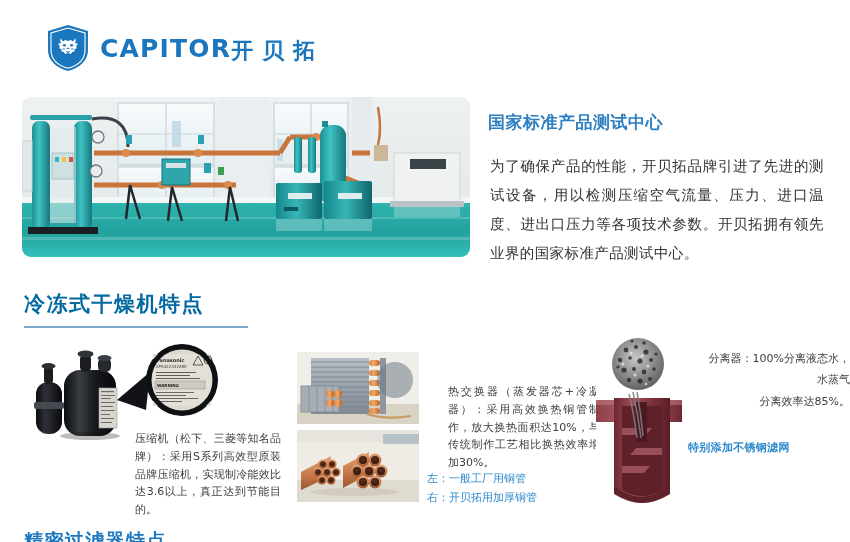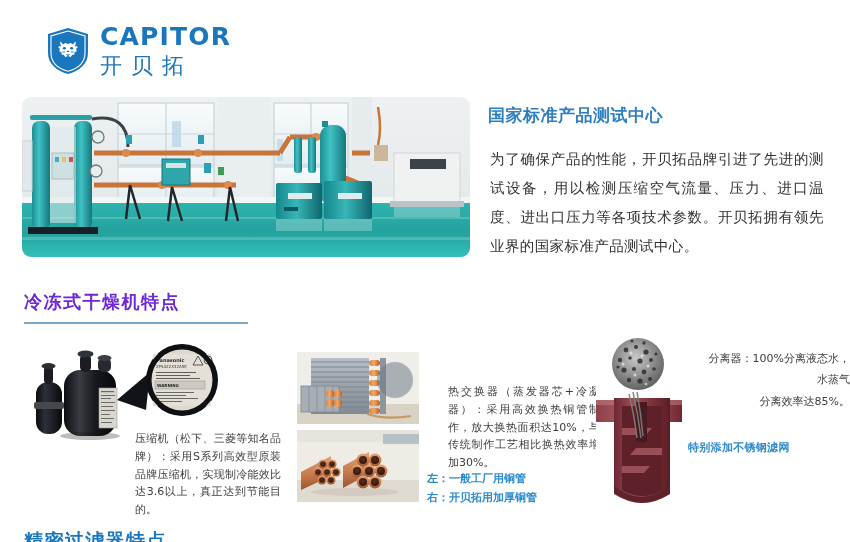--- a/index.html
+++ b/index.html
@@ -6,52 +6,52 @@
   body{
     width:850px;height:542px;background:#ffffff;overflow:hidden;
     font-family:"DejaVu Sans","Liberation Sans",sans-serif;
     position:relative;
   }
   .page{position:relative;width:850px;height:542px;}
 
   
   .header{position:absolute;left:47px;top:24px;display:flex;align-items:center;gap:11px;}
   .shield{width:42px;height:48px;flex:0 0 auto;}
-  .brand-text{display:flex;flex-direction:column;line-height:1;}
+  .brand-text{display:flex;flex-direction:row;line-height:1;align-items:center;}
   .brand-en{
     font-family:"DejaVu Sans","Liberation Sans",sans-serif;
     font-weight:bold;font-size:25px;letter-spacing:1.2px;color:#1a76bd;
   }
   .brand-cn{
-    font-size:22px;font-weight:normal;letter-spacing:9px;color:#1a76bd;
+    font-size:22px;font-weight:bold;letter-spacing:9px;color:#1a76bd;
     margin-top:6px;
   }
 
   
   .hero-photo{
     position:absolute;left:22px;top:97px;width:448px;height:160px;
     border-radius:9px;overflow:hidden;
   }
   .hero-photo svg{display:block;width:100%;height:100%;}
 
   
   .hero-text{position:absolute;left:488px;top:104px;width:338px;}
   .hero-title{
     font-size:17px;font-weight:bold;color:#2e7fc1;letter-spacing:.5px;
-    margin:0 0 18px 0;
+    margin:7px 0 18px 0;
   }
   .hero-para{
     font-size:14.5px;color:#333333;line-height:2.0;margin:2px;
     text-align:justify;text-justify:inter-ideograph;letter-spacing:.4px;
   }
 
   
   .section-title-wrap{position:absolute;left:24px;top:290px;width:230px;}
   .section-title{
-    font-size:18px;font-weight:bold;color:#6d28d9;letter-spacing:1.5px;
+    font-size:21px;font-weight:bold;color:#0369a1;letter-spacing:1.5px;
     margin:0 0 8px 0;
   }
   .section-rule{height:2px;background:#7ea8c9;width:224px;}
 
   
   .compressor-img{position:absolute;left:22px;top:340px;width:205px;height:105px;}
   .compressor-img svg{display:block;width:100%;height:100%;}
   .compressor-text{
     position:absolute;left:135px;top:430px;width:146px;
     font-size:11px;color:#3d3d3d;line-height:1.62;text-align:justify;
@@ -60,21 +60,21 @@
   
   .hx-img{position:absolute;left:297px;top:352px;width:122px;height:72px;}
   .tube-img{position:absolute;left:297px;top:430px;width:122px;height:72px;}
   .hx-img svg,.tube-img svg{display:block;width:100%;height:100%;}
   .hx-text{
     position:absolute;left:448px;top:383px;width:152px;
     font-size:11px;color:#3d3d3d;line-height:1.62;text-align:justify;
   }
   .tube-caption{
     position:absolute;left:427px;top:470px;width:160px;
-    font-size:11px;color:#2e8bcc;line-height:1.72;font-weight:bold;
+    font-size:11px;color:#2e8bcc;line-height:1.72;font-weight:normal;
   }
 
   
   .sep-img{position:absolute;left:596px;top:336px;width:96px;height:180px;}
   .sep-img svg{display:block;width:100%;height:100%;}
   .sep-text{
     position:absolute;left:688px;top:348px;width:162px;
     font-size:11px;color:#3d3d3d;line-height:1.95;text-align:right;
   }
   .sep-note{

